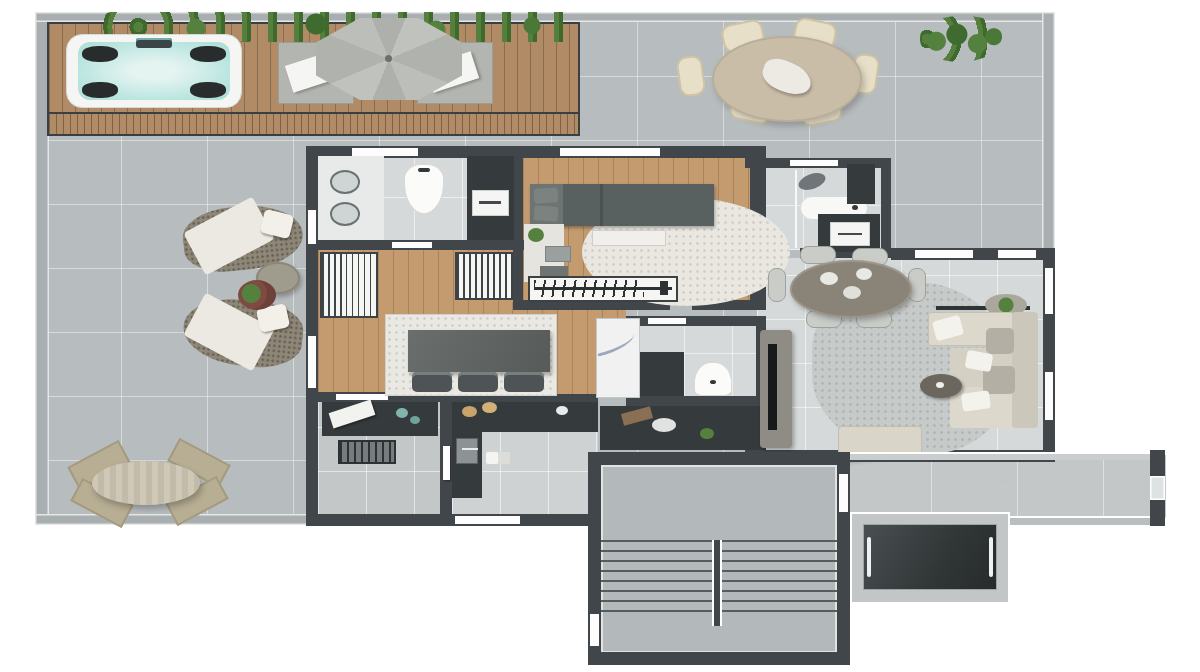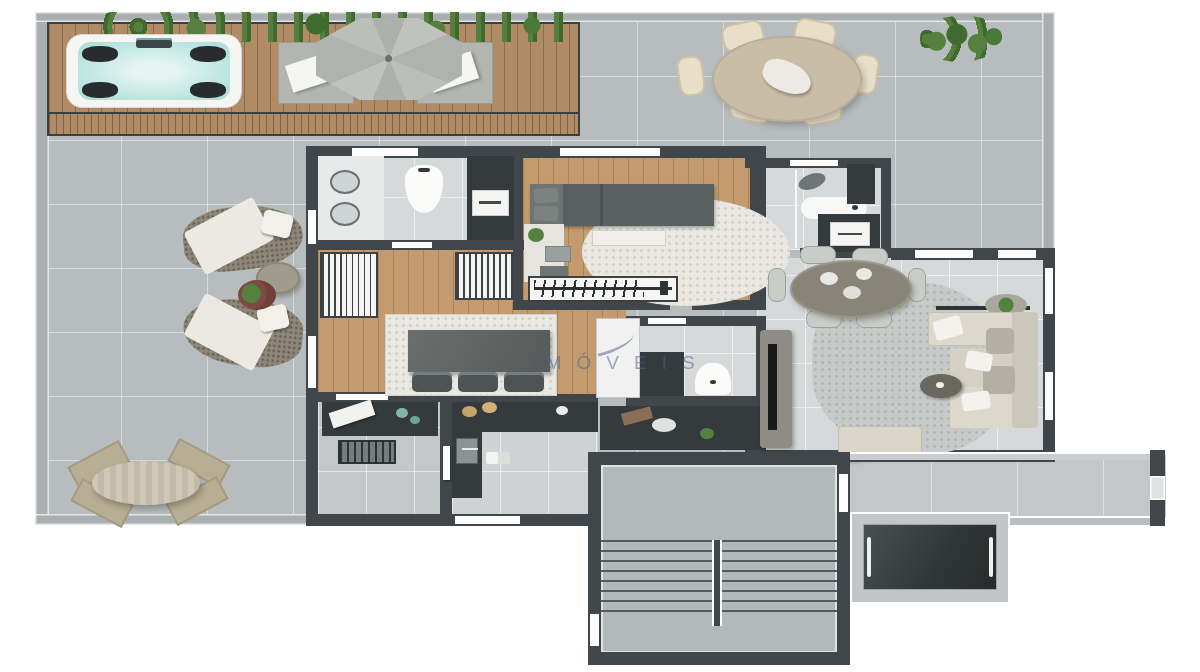--- a/index.html
+++ b/index.html
@@ -258,15 +258,14 @@
   <div class="abs wall" style="left:1150px;top:450px;width:15px;height:26px;"></div>
   <div class="abs wall" style="left:1150px;top:500px;width:15px;height:26px;"></div>
   <div class="abs" style="left:1150px;top:476px;width:15px;height:24px;background:#dfe2e2;box-shadow:inset 0 0 0 1.5px #fff;"></div>
   <div class="abs" style="left:1008px;top:516px;width:142px;height:9px;background:#b9bec0;box-shadow:inset 0 2px 0 #fff;"></div>
   <div class="abs" style="left:850px;top:512px;width:160px;height:92px;background:#c2c6c7;box-shadow:inset 0 0 0 2px #fff;"></div>
   <div class="abs" style="left:863px;top:524px;width:134px;height:66px;background:linear-gradient(120deg,#4a4f52,#303536 60%,#272b2c);box-shadow:inset 0 0 0 1px #9ea3a4;"></div>
   <div class="abs" style="left:867px;top:537px;width:4px;height:40px;border-radius:2px;background:#eff1f1;"></div>
   <div class="abs" style="left:989px;top:537px;width:4px;height:40px;border-radius:2px;background:#eff1f1;"></div>
 
   <div class="abs" style="left:596px;top:338px;width:40px;height:14px;border-bottom:3px solid var(--watermark-blue);opacity:.5;border-radius:0 0 100% 0;transform:rotate(-14deg);"></div>
-  <div class="abs wm" style="left:502px;top:350px;width:216px;height:26px;font-size:19px;line-height:26px;letter-spacing:15px;font-weight:normal;text-indent:15px;">IMÓVEIS</div>
 
 </div>
 
 </body></html>

